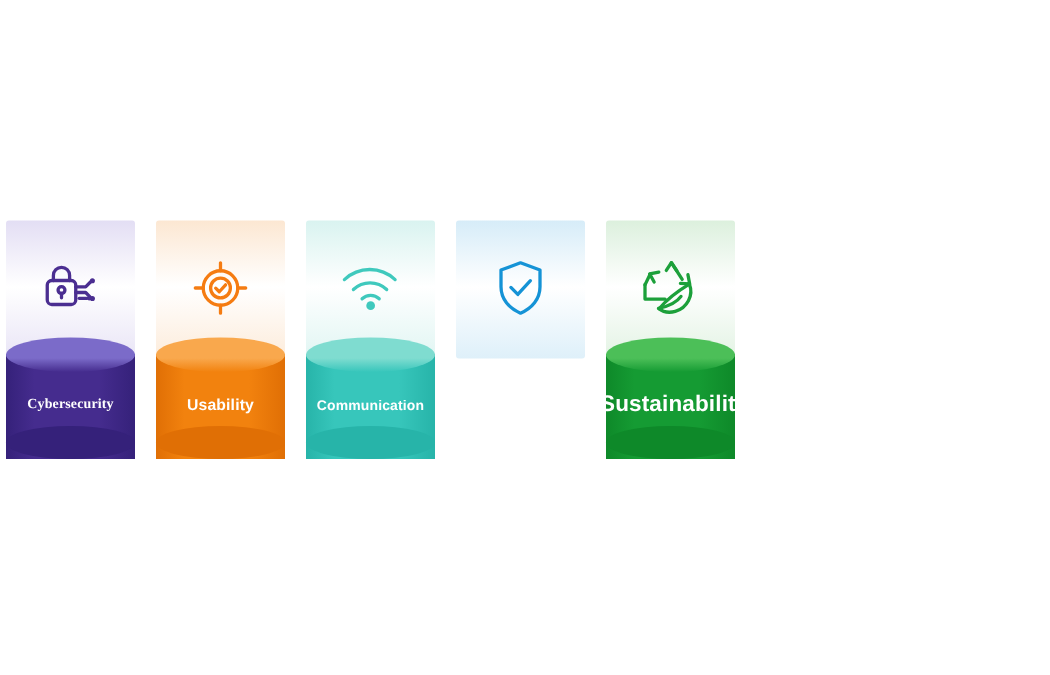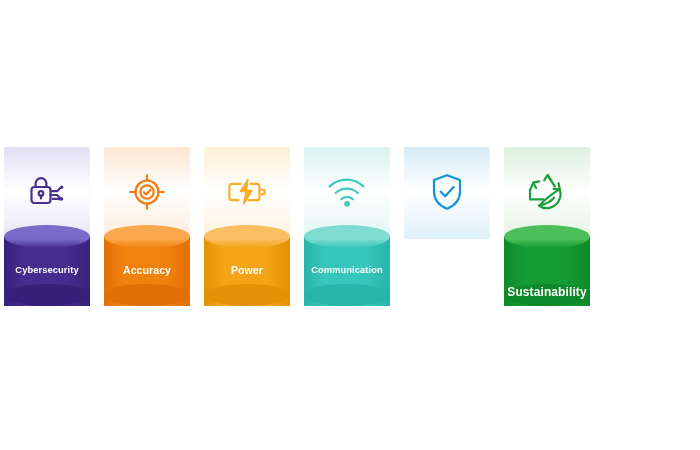--- a/index.html
+++ b/index.html
@@ -114,55 +114,38 @@
             <path d="M25.8 24.9h5.2" fill="none" stroke="#4B2E91" stroke-width="2.2" stroke-linecap="round" stroke-linejoin="round"></path>
             <circle cx="34.6" cy="13.2" r="1.7" fill="#4B2E91"></circle>
             <circle cx="34.6" cy="25" r="1.7" fill="#4B2E91"></circle>
             <circle cx="32.5" cy="24.9" r="1.5" fill="#4B2E91"></circle>
           </svg>
         </div>
         <div class="cyl">
           <div class="cyl-body" style="background: linear-gradient(to right, rgb(53, 33, 122) 0%, rgb(69, 44, 142) 22%, rgb(69, 44, 142) 72%, rgb(53, 33, 122) 100%);"></div>
           <div class="cyl-bottom" style="background: rgb(53, 33, 122);"></div>
           <div class="cyl-top" style="background: linear-gradient(rgb(123, 107, 201) 0%, rgb(123, 107, 201) 60%, rgb(69, 44, 142) 100%);"></div>
-          <div class="cyl-label" style="font-size: 9.3px;">Cybersecurity</div>
+          <div class="cyl-label" style="font-size: 9.3px; font-family: Liberation Serif, serif;">Cybersecurity</div>
         </div>
       </div>
       <div class="column">
         <div class="panel" style="background: linear-gradient(rgb(252, 231, 210) 0%, rgba(255, 255, 255, 0.55) 48%, rgba(252, 231, 210, 0.8) 100%);"></div>
         <div class="icon">
           <svg width="40" height="40" viewBox="0 0 40 40">
             <circle cx="20" cy="20" r="11.5" fill="none" stroke="#F57C12" stroke-width="2.2" stroke-linecap="round" stroke-linejoin="round"></circle>
             <circle cx="20" cy="20" r="6.6" fill="none" stroke="#F57C12" stroke-width="2.2" stroke-linecap="round" stroke-linejoin="round"></circle>
             <path d="M20 8.5V3.2M20 36.8v-5.3M8.5 20H3.2M36.8 20h-5.3" fill="none" stroke="#F57C12" stroke-width="2.2" stroke-linecap="round" stroke-linejoin="round"></path>
             <path d="M16.8 20.1l2.4 2.4 4.2-4.6" fill="none" stroke="#F57C12" stroke-width="2.2" stroke-linecap="round" stroke-linejoin="round"></path>
           </svg>
         </div>
         <div class="cyl">
           <div class="cyl-body" style="background: linear-gradient(to right, rgb(224, 111, 5) 0%, rgb(242, 130, 14) 22%, rgb(242, 130, 14) 72%, rgb(224, 111, 5) 100%);"></div>
           <div class="cyl-bottom" style="background: rgb(224, 111, 5);"></div>
           <div class="cyl-top" style="background: linear-gradient(rgb(249, 168, 77) 0%, rgb(249, 168, 77) 60%, rgb(242, 130, 14) 100%);"></div>
-          <div class="cyl-label">Accuracy</div>
-        </div>
-      </div>
-      <div class="column">
-        <div class="panel" style="background: linear-gradient(rgb(253, 239, 214) 0%, rgba(255, 255, 255, 0.55) 48%, rgba(253, 239, 214, 0.8) 100%);"></div>
-        <div class="icon">
-          <svg width="42" height="32" viewBox="0 0 42 32">
-            <path d="M14.6 7.8H6.2a2.8 2.8 0 0 0-2.8 2.8v10.8a2.8 2.8 0 0 0 2.8 2.8h6.4" fill="none" stroke="#F9AE26" stroke-width="2.2" stroke-linecap="round" stroke-linejoin="round"></path>
-            <path d="M24.4 7.8h6.2a2.8 2.8 0 0 1 2.8 2.8v10.8a2.8 2.8 0 0 1-2.8 2.8h-8" fill="none" stroke="#F9AE26" stroke-width="2.2" stroke-linecap="round" stroke-linejoin="round"></path>
-            <path d="M35.4 13.6h1.8a1.4 1.4 0 0 1 1.4 1.4v2a1.4 1.4 0 0 1-1.4 1.4h-1.8" fill="none" stroke="#F9AE26" stroke-width="2.2" stroke-linecap="round" stroke-linejoin="round"></path>
-            <path d="M21.8 3.6l-7.4 11.9h5.6l-2.2 12.3 8.2-13.2h-5.6z" fill="#F9AE26" stroke="#F9AE26" stroke-width="1.6" stroke-linejoin="round"></path>
-          </svg>
-        </div>
-        <div class="cyl">
-          <div class="cyl-body" style="background: linear-gradient(to right, rgb(227, 146, 8) 0%, rgb(245, 164, 24) 22%, rgb(245, 164, 24) 72%, rgb(227, 146, 8) 100%);"></div>
-          <div class="cyl-bottom" style="background: rgb(227, 146, 8);"></div>
-          <div class="cyl-top" style="background: linear-gradient(rgb(251, 191, 99) 0%, rgb(251, 191, 99) 60%, rgb(245, 164, 24) 100%);"></div>
-          <div class="cyl-label">Power</div>
+          <div class="cyl-label">Usability</div>
         </div>
       </div>
       <div class="column">
         <div class="panel" style="background: linear-gradient(rgb(217, 243, 240) 0%, rgba(255, 255, 255, 0.55) 48%, rgba(217, 243, 240, 0.8) 100%);"></div>
         <div class="icon">
           <svg width="42" height="32" viewBox="0 0 42 32">
             <path d="M3.6 10.4c9.6-9 24.2-9 33.8 0" fill="none" stroke="#3FC9BD" stroke-width="2.2" stroke-linecap="round" stroke-linejoin="round"></path>
             <path d="M9.6 17c6.3-5.9 15.9-5.9 22.2 0" fill="none" stroke="#3FC9BD" stroke-width="2.2" stroke-linecap="round" stroke-linejoin="round"></path>
             <path d="M15.4 23.2c3.2-3 8.2-3 11.4 0" fill="none" stroke="#3FC9BD" stroke-width="2.2" stroke-linecap="round" stroke-linejoin="round"></path>
             <circle cx="21.1" cy="27.8" r="2.9" fill="#3FC9BD"></circle>
@@ -195,17 +178,17 @@
             <path d="M7.4 10.8L4 17.9" fill="none" stroke="#1CA03A" stroke-width="2.2" stroke-linecap="round" stroke-linejoin="round"></path>
             <path d="M4 17.6v9.8h13.4" fill="none" stroke="#1CA03A" stroke-width="2.2" stroke-linecap="round" stroke-linejoin="round"></path>
             <path d="M33.6 17.4c3 7.6-1.6 16-9.4 18.2-4.3 1.2-8.2.4-11.2-2 7.6-1.6 12.2-4 15-8" fill="none" stroke="#1CA03A" stroke-width="2.2" stroke-linecap="round" stroke-linejoin="round"></path>
             <path d="M13.4 33.8c5.3-6.4 11.2-11 20.1-16.4" fill="none" stroke="#1CA03A" stroke-width="2.2" stroke-linecap="round" stroke-linejoin="round"></path>
           </svg>
         </div>
         <div class="cyl">
           <div class="cyl-body" style="background: linear-gradient(to right, rgb(14, 137, 41) 0%, rgb(21, 155, 51) 22%, rgb(21, 155, 51) 72%, rgb(14, 137, 41) 100%);"></div>
           <div class="cyl-bottom" style="background: rgb(14, 137, 41);"></div>
           <div class="cyl-top" style="background: linear-gradient(rgb(76, 191, 88) 0%, rgb(76, 191, 88) 60%, rgb(21, 155, 51) 100%);"></div>
-          <div class="cyl-label" style="font-size: 12px; margin-top: 22px;">Sustainability</div>
+          <div class="cyl-label" style="font-size: 15px;">Sustainability</div>
         </div>
       </div>
     </div>
 </div>
 
 </body></html>

